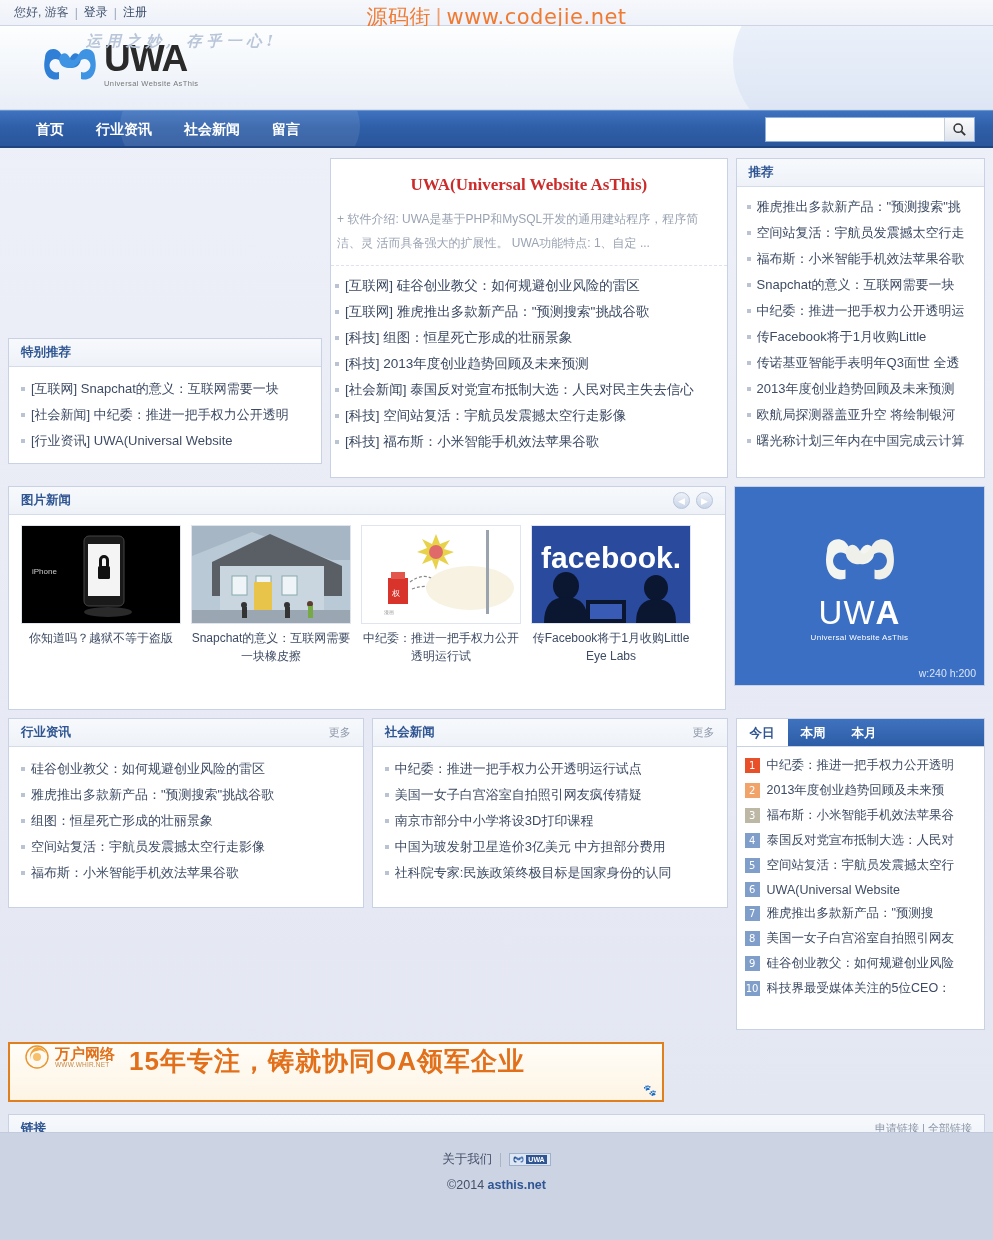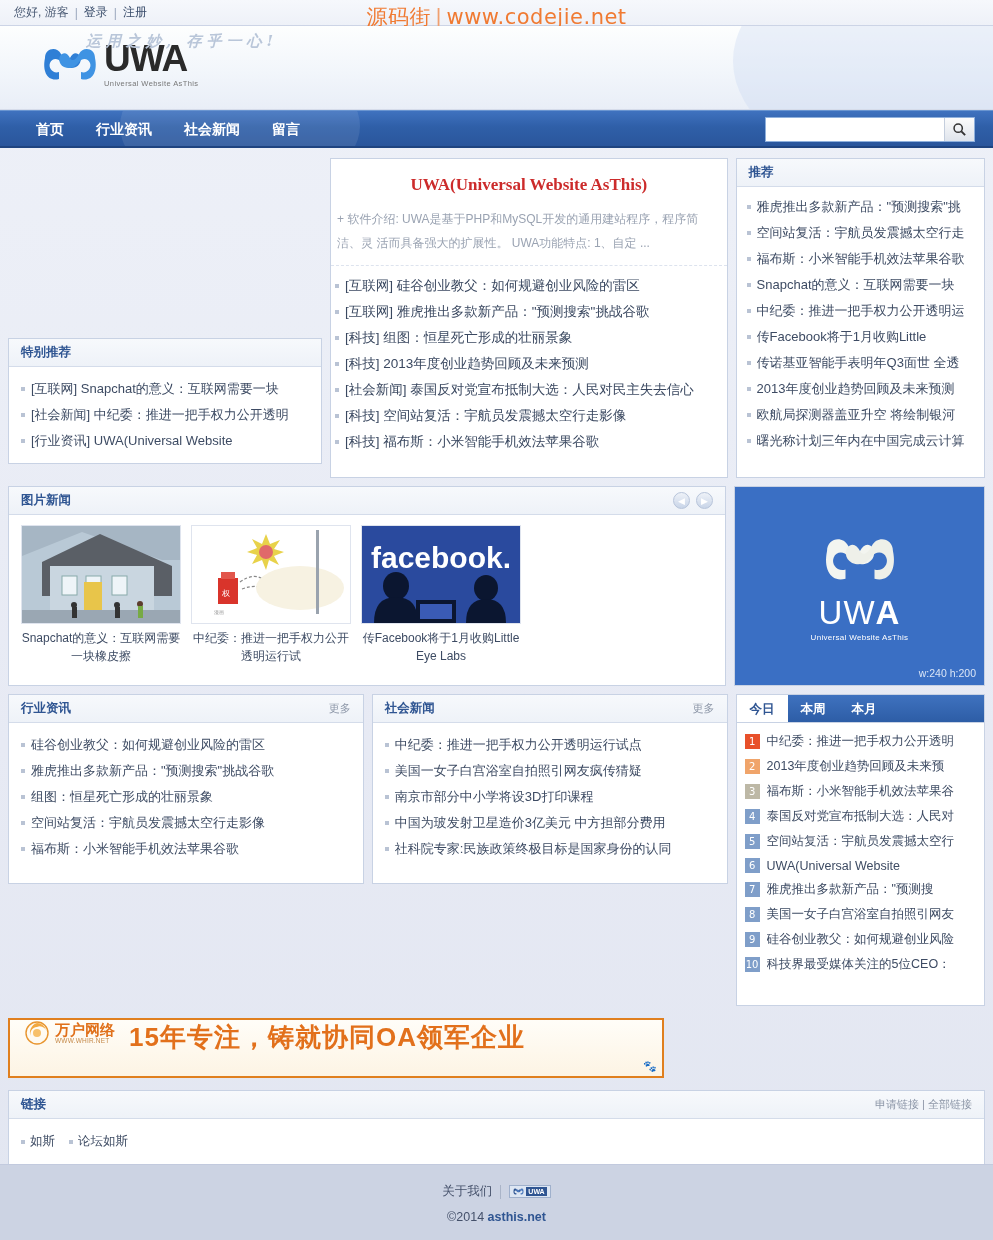--- a/index.html
+++ b/index.html
@@ -130,21 +130,21 @@
     font-size: 12px; color: #9aa3b2; line-height: 24px; padding: 0 6px 10px 6px;
     border-bottom: 1px dashed #dde3ee;
   }
   .feature .fl { padding: 6px 4px 0 4px; }
   .feature .fl li a { font-size: 13.5px; color: #3a4860; }
 
   
   .ghost { height: 180px; background: transparent; border: 0; box-shadow: none; }
 
   
-  .picnews { height: 200px; }
+  .picnews { height: 224px; }
   .arrows { display: flex; gap: 6px; }
   .arrow {
     width: 17px; height: 17px; border-radius: 50%;
     background: linear-gradient(180deg,#eef2f8,#c9d5e8);
     border: 1px solid #b7c4da; display: flex; align-items: center; justify-content: center;
     color: #ffffff; font-size: 9px; cursor: pointer;
   }
   .thumbs { display: flex; gap: 10px; padding: 10px 12px; }
   .thumb { width: 160px; }
   .thumb .imgbox {
@@ -213,21 +213,21 @@
   
   .links { margin-top: 12px; height: 88px; }
   .links .headright { font-size: 11px; color: #8d97a8; }
   .links .headright a { color: #8d97a8; text-decoration: none; }
   .links-body { display: flex; gap: 14px; padding: 14px 12px; }
   .links-body .lk { display: flex; align-items: center; font-size: 12.5px; color: #3d4b63; text-decoration: none; }
   .links-body .lk .dot { width: 4px; height: 4px; background: #b9c3d4; margin-right: 5px; }
 
   
   .footer {
-    position: absolute; left: 0; right: 0; bottom: 0; height: 76px;
+    position: absolute; left: 0; right: 0; bottom: 0; height: 108px;
     background: #ccd3e3; border-top: 1px solid #c2cade;
     display: flex; flex-direction: column; align-items: center; padding-top: 18px;
   }
   .footer .r1 { display: flex; align-items: center; gap: 8px; }
   .footer .r1 a { font-size: 12.5px; color: #44506a; text-decoration: none; }
   .footer .divider { width: 1px; height: 14px; background: #aab4c8; }
   .footer .badge {
     border: 1px solid #9fb0cc; background: #dde6f3; padding: 1px 3px;
     display: flex; align-items: center; gap: 2px;
   }
@@ -410,20 +410,34 @@
         <div class="panel picnews">
           <div class="panel-head">
             <span class="panel-title">图片新闻</span>
             <span class="arrows">
               <span class="arrow">◀</span>
               <span class="arrow">▶</span>
             </span>
           </div>
           <div class="thumbs">
 
+            <div class="thumb">
+              <div class="imgbox">
+                <svg width="158" height="97" viewBox="0 0 158 97">
+                  <rect width="158" height="97" fill="#000"></rect>
+                  <rect x="62" y="10" width="40" height="70" rx="5" fill="#1a1a1a" stroke="#444"></rect>
+                  <rect x="66" y="18" width="32" height="52" fill="#f4f4f4"></rect>
+                  <path d="M77 34 a5 5 0 0 1 10 0 v6 h-3 v-6 a2 2 0 0 0 -4 0 v6 h-3 z" fill="#111"></path>
+                  <rect x="76" y="40" width="12" height="13" rx="1.5" fill="#111"></rect>
+                  <text x="10" y="48" font-size="8" fill="#ccc" font-family="Liberation Sans">iPhone</text>
+                  <ellipse cx="86" cy="86" rx="24" ry="5" fill="#2a2a2a"></ellipse>
+                </svg>
+              </div>
+              <a class="cap" href="#">你知道吗？越狱不等于盗版</a>
+            </div>
 
             <div class="thumb">
               <div class="imgbox">
                 <svg width="158" height="97" viewBox="0 0 158 97">
                   <rect width="158" height="97" fill="#b9c9d6"></rect>
                   <polygon points="0,30 60,6 140,34 158,34 158,0 0,0" fill="#a6b6c4"></polygon>
                   <polygon points="20,36 78,8 150,40 150,70 20,70" fill="#5a5f66"></polygon>
                   <rect x="28" y="40" width="104" height="44" fill="#c9d6e0"></rect>
                   <rect x="40" y="50" width="15" height="19" fill="#eef4f8" stroke="#8aa"></rect>
                   <rect x="64" y="50" width="15" height="19" fill="#eef4f8" stroke="#8aa"></rect>

